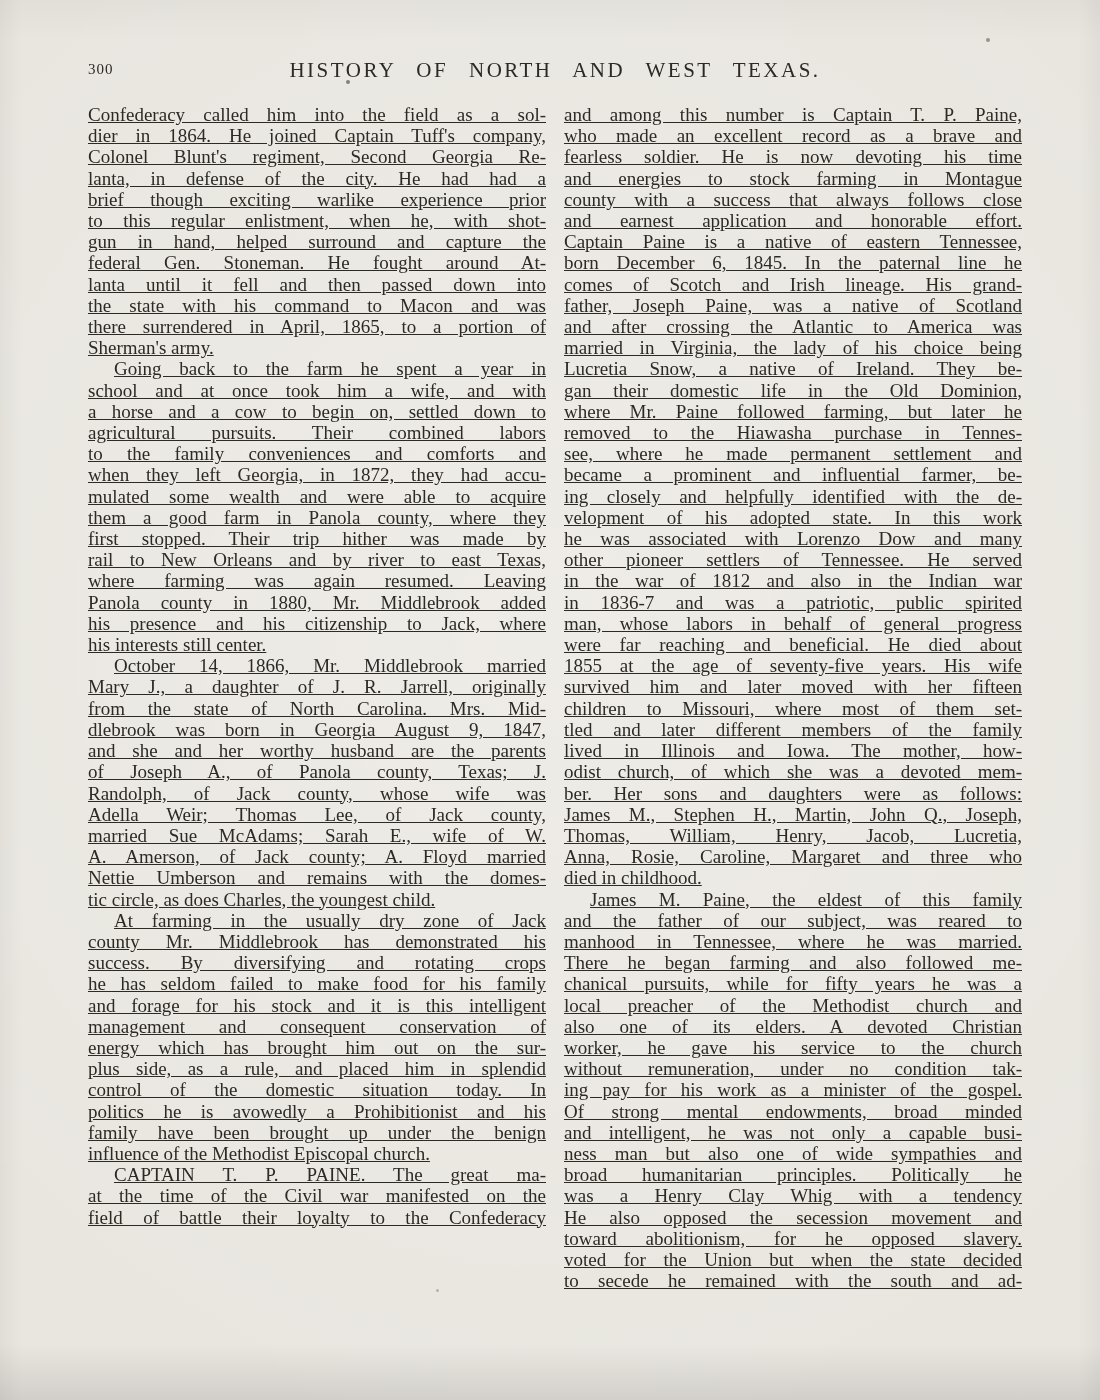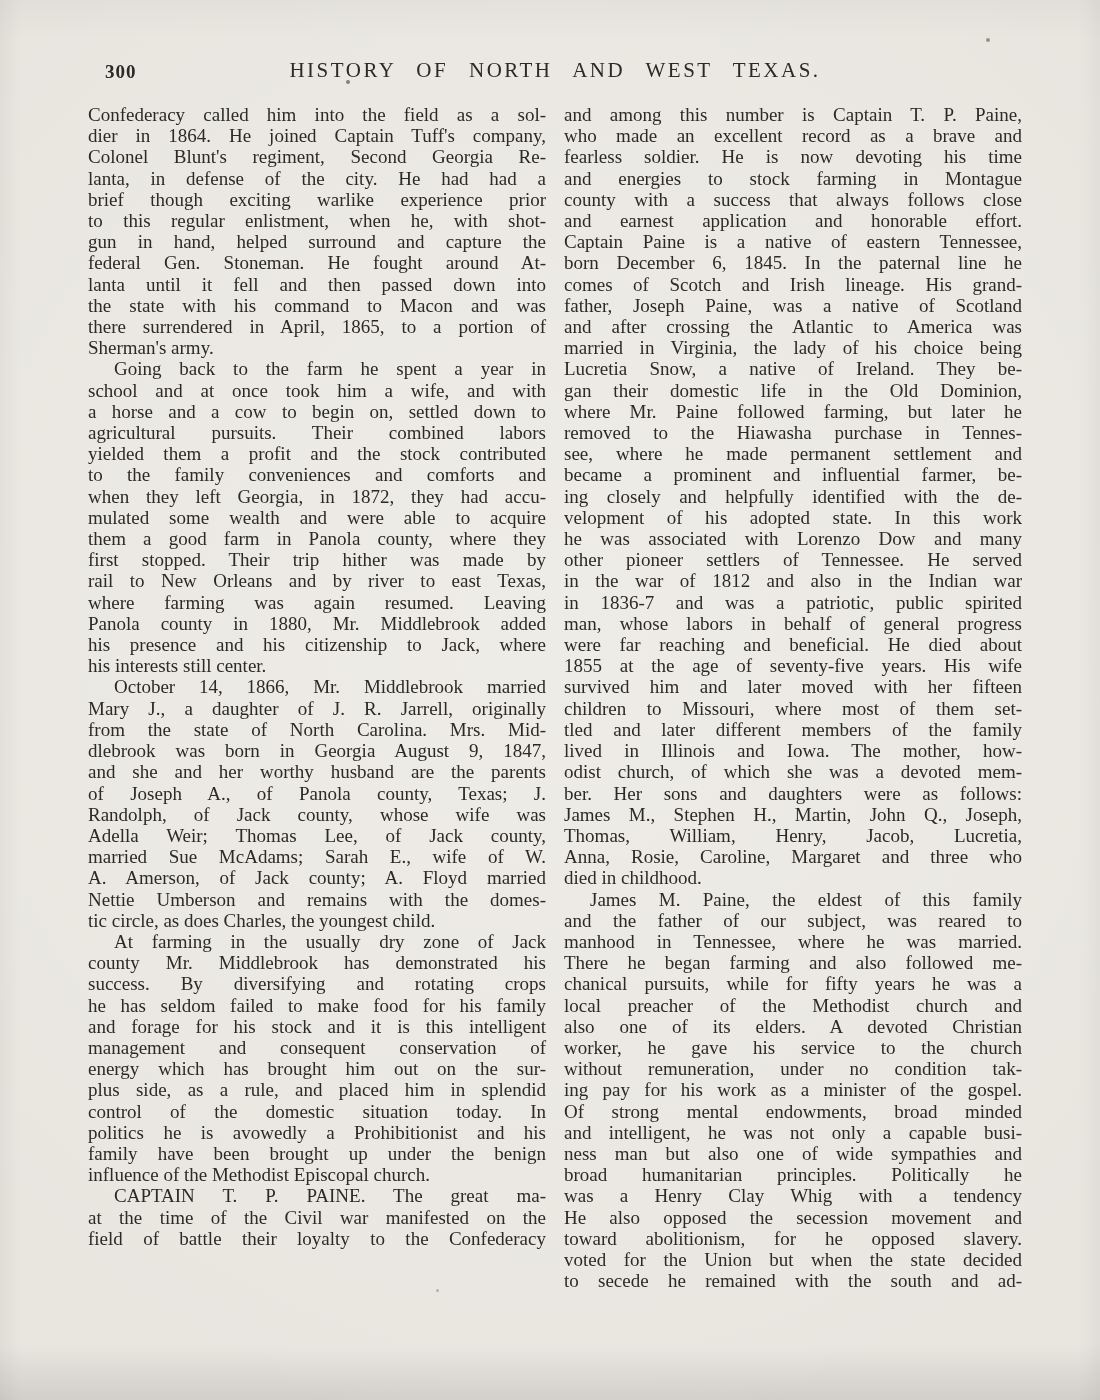--- a/index.html
+++ b/index.html
@@ -30,25 +30,24 @@
   }
   .header {
     position: absolute;
     top: 58px;
     left: 88px;
     width: 934px;
     height: 34px;
   }
   .pageno {
     position: absolute;
-    left: 17px;
+    left: 0;
     top: 3px;
-    font-size: 19px;
+    font-size: 15px;
     letter-spacing: 1px;
-    font-weight: bold;
   }
   .title {
     display: block;
     text-align: center;
     font-size: 21px;
     letter-spacing: 2.5px;
     word-spacing: 13px;
     white-space: nowrap;
   }
   .columns {
@@ -56,20 +55,21 @@
     top: 104px;
     left: 88px;
     width: 934px;
     display: flex;
     gap: 18px;
   }
   .col {
     width: 458px;
     font-size: 19px;
     line-height: 21.2px;
+    text-decoration: underline;
   }
   .para { margin: 0; }
   .para.indent .line:first-child { text-indent: 26px; }
   .line {
     text-align: justify;
     text-align-last: justify;
     -moz-text-align-last: justify;
   }
   .line.last {
     text-align-last: left;
@@ -108,21 +108,20 @@
           <div class="line">lanta until it fell and then passed down into</div>
           <div class="line">the state with his command to Macon and was</div>
           <div class="line">there surrendered in April, 1865, to a portion of</div>
           <div class="line last">Sherman's army.</div>
         </div>
         <div class="para indent">
           <div class="line">Going back to the farm he spent a year in</div>
           <div class="line">school and at once took him a wife, and with</div>
           <div class="line">a horse and a cow to begin on, settled down to</div>
           <div class="line">agricultural pursuits.  Their combined labors</div>
-          <div class="line">yielded them a profit and the stock contributed</div>
           <div class="line">to the family conveniences and comforts and</div>
           <div class="line">when they left Georgia, in 1872, they had accu-</div>
           <div class="line">mulated some wealth and were able to acquire</div>
           <div class="line">them a good farm in Panola county, where they</div>
           <div class="line">first stopped.  Their trip hither was made by</div>
           <div class="line">rail to New Orleans and by river to east Texas,</div>
           <div class="line">where farming was again resumed.  Leaving</div>
           <div class="line">Panola county in 1880, Mr. Middlebrook added</div>
           <div class="line">his presence and his citizenship to Jack, where</div>
           <div class="line last">his interests still center.</div>

